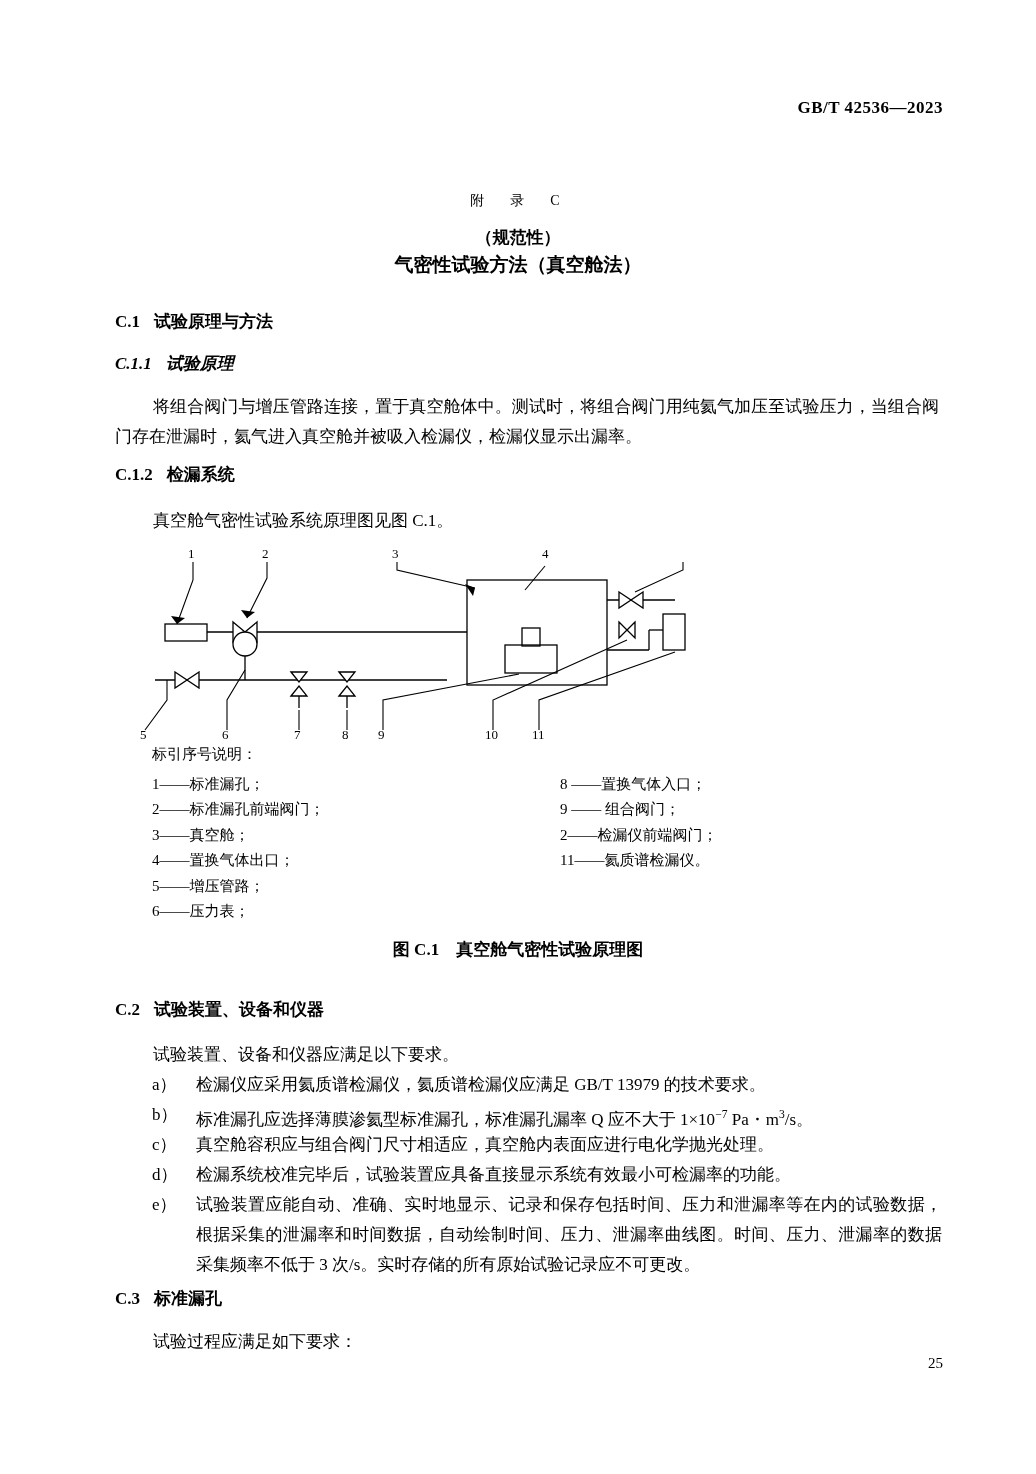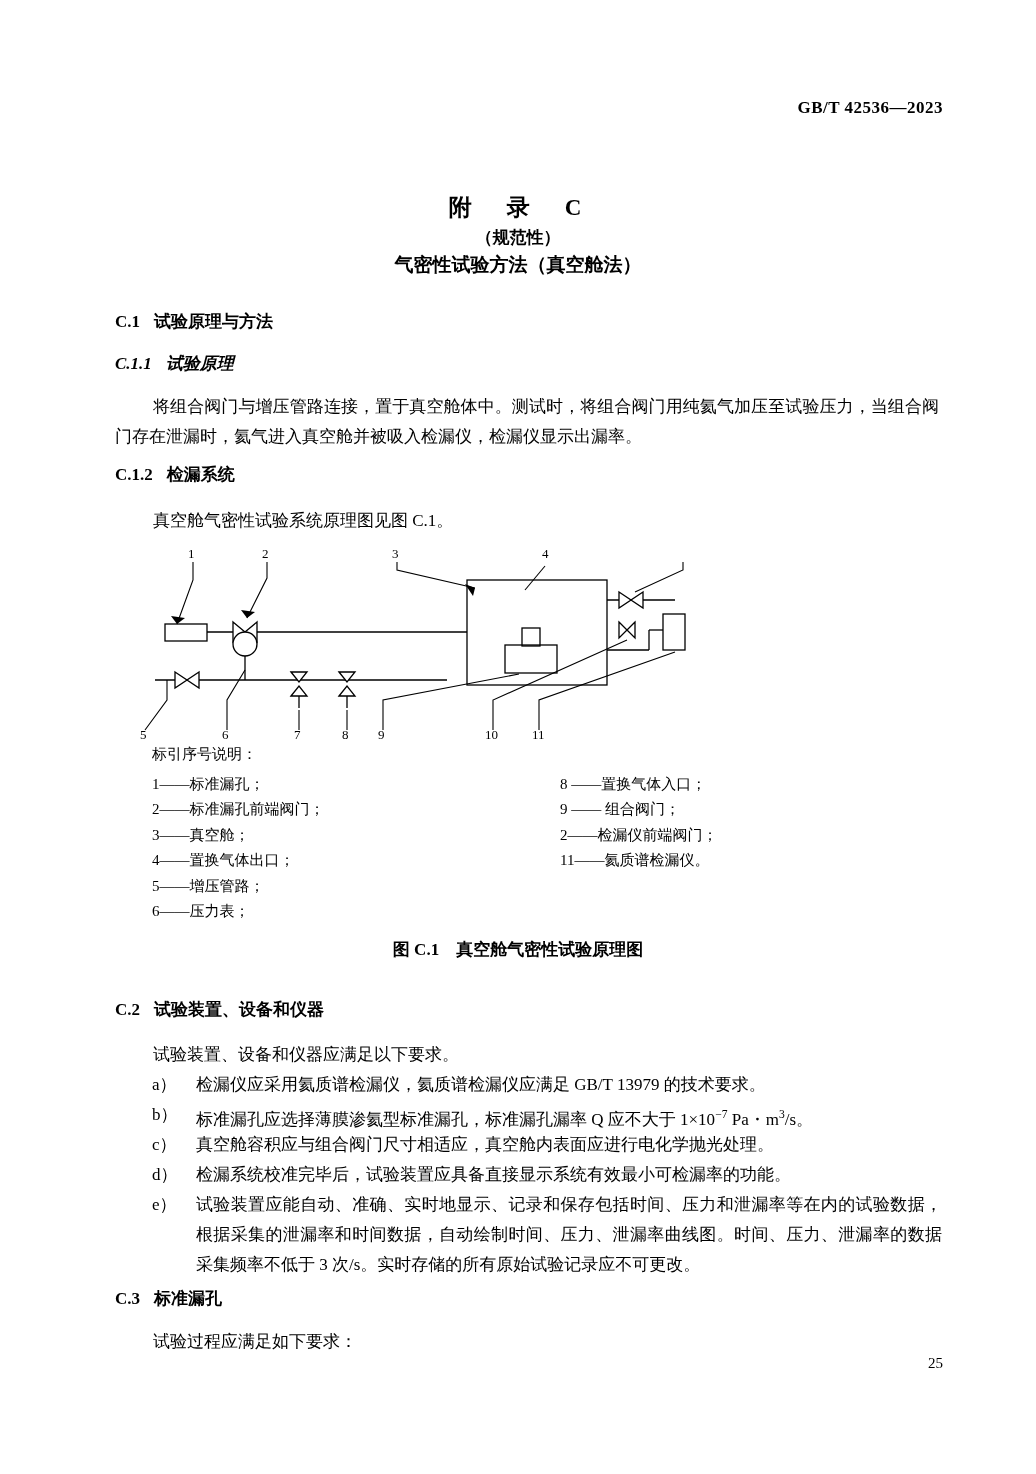--- a/index.html
+++ b/index.html
@@ -27,22 +27,22 @@
     top: 98px;
     font-family: "Liberation Serif", serif;
     font-weight: bold;
     font-size: 17px;
     letter-spacing: 0.5px;
   }
   .annex-title {
     position: absolute;
     left: 0; right: 0;
     text-align: center;
-    font-weight: bold;
-    font-size: 23px;
+    font-weight: normal;
+    font-size: 14px;
   }
   .t1 { top: 192px; letter-spacing: 6px; }
   .t2 { top: 226px; font-size: 17px; font-weight: bold; }
   .t3 { top: 252px; font-size: 19px; font-weight: bold; }
 
   .sec-head {
     position: absolute;
     left: 115px;
     font-weight: bold;
     font-size: 17px;

